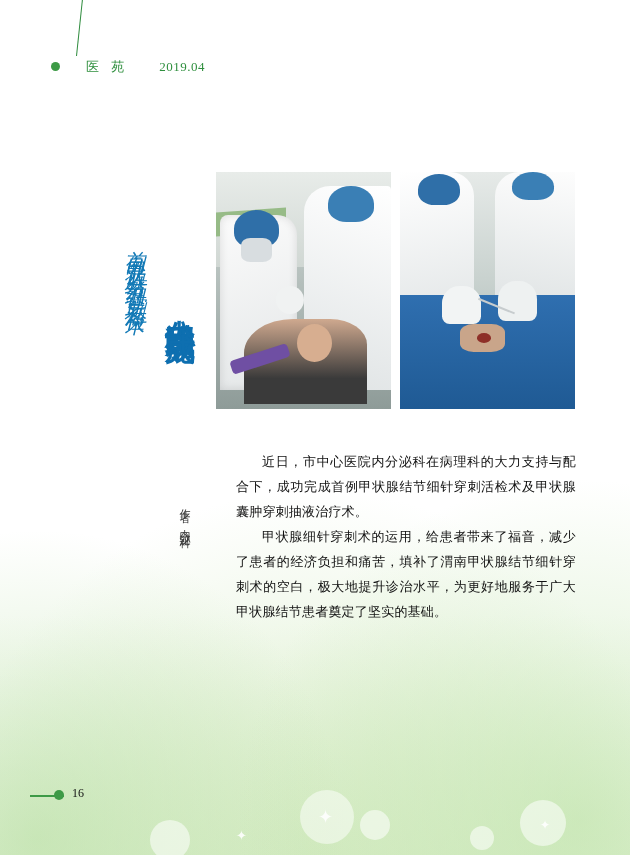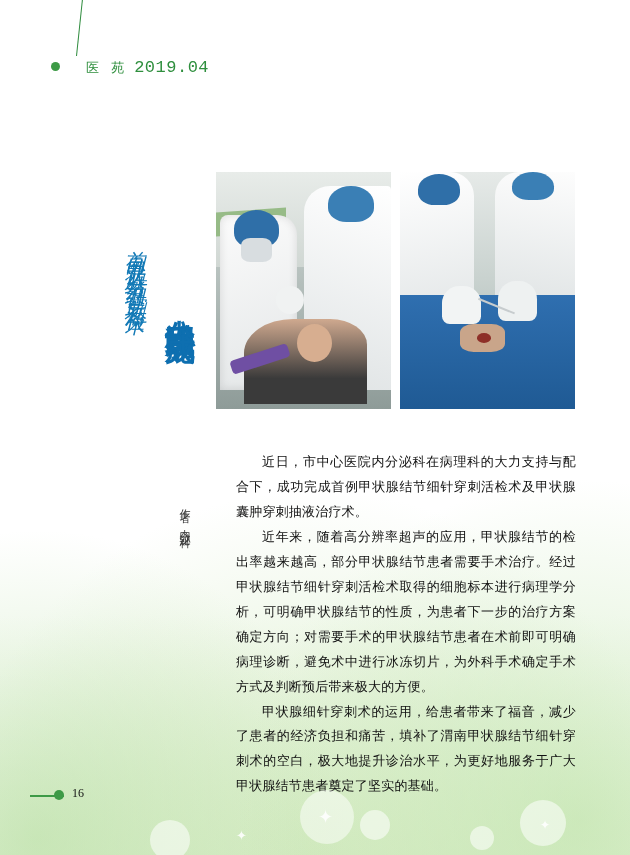--- a/index.html
+++ b/index.html
@@ -45,33 +45,33 @@
     background: #3d9a46;
   }
 
   
   .header {
     position: absolute;
     left: 86px;
     top: 58px;
     display: flex;
     align-items: baseline;
-    gap: 6px;
+    gap: 31px;
     color: #2f8f3e;
   }
   .header .mag-name {
     font-size: 13px;
     letter-spacing: 4px;
     color: #2f8f3e;
     font-family: "DejaVu Serif", serif;
   }
   .header .issue {
-    font-size: 17px;
+    font-size: 13px;
     color: #2f8f3e;
-    font-family: Liberation Mono, monospace;
+    font-family: Liberation Serif, serif;
     letter-spacing: 0.5px;
   }
 
   
   .headline-area {
     position: absolute;
     left: 52px;
     top: 225px;
     width: 150px;
     height: 420px;
@@ -350,21 +350,20 @@
       <div class="pr-window"></div>
       <div class="pr-blood"></div>
       <div class="pr-hand1"></div>
       <div class="pr-hand2"></div>
       <div class="pr-needle"></div>
     </div>
   </div>
 
   <div class="body-text">
     <p>近日，市中心医院内分泌科在病理科的大力支持与配合下，成功完成首例甲状腺结节细针穿刺活检术及甲状腺囊肿穿刺抽液治疗术。</p>
-    <p>近年来，随着高分辨率超声的应用，甲状腺结节的检出率越来越高，部分甲状腺结节患者需要手术治疗。经过甲状腺结节细针穿刺活检术取得的细胞标本进行病理学分析，可明确甲状腺结节的性质，为患者下一步的治疗方案确定方向；对需要手术的甲状腺结节患者在术前即可明确病理诊断，避免术中进行冰冻切片，为外科手术确定手术方式及判断预后带来极大的方便。</p>
     <p>甲状腺细针穿刺术的运用，给患者带来了福音，减少了患者的经济负担和痛苦，填补了渭南甲状腺结节细针穿刺术的空白，极大地提升诊治水平，为更好地服务于广大甲状腺结节患者奠定了坚实的基础。</p>
   </div>
 
   <div class="footer-line"></div>
   <div class="footer-dot"></div>
   <div class="page-number">16</div>
 
   <div class="bokeh b1"></div>
   <div class="bokeh b2"></div>
   <div class="bokeh b3"></div>

